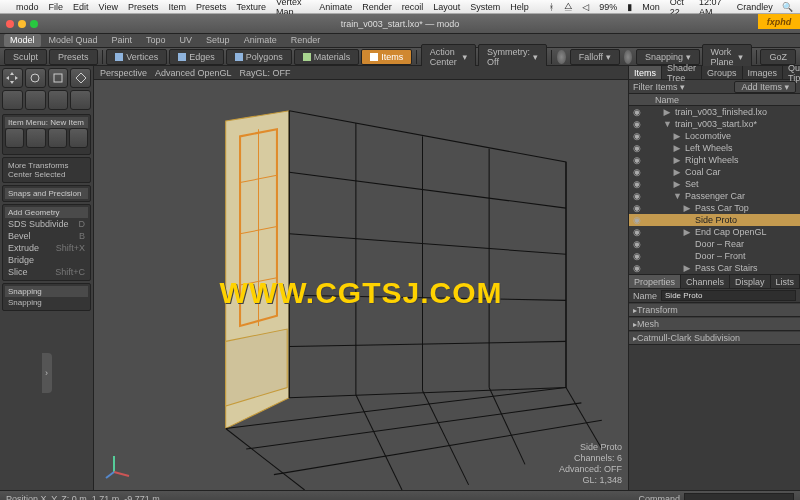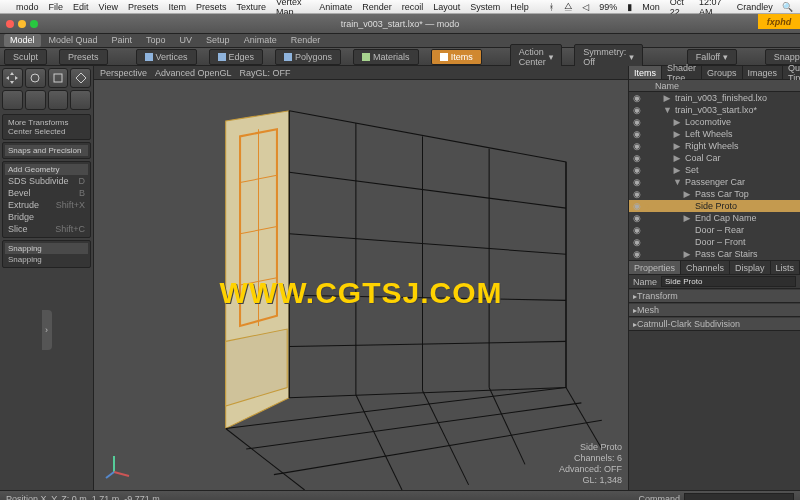--- a/index.html
+++ b/index.html
@@ -8,21 +8,21 @@
 .mac-menubar .spacer{flex:1}
 .mac-menubar span{color:#222}
 .title-row{height:20px;background:linear-gradient(#6b6b6b,#545454);display:flex;align-items:center;justify-content:center;border-bottom:1px solid #222;position:relative}
 .traffic{position:absolute;left:6px;display:flex;gap:4px}
 .traffic div{width:8px;height:8px;border-radius:50%}
 .traffic .r{background:#ff5f57}.traffic .y{background:#ffbd2e}.traffic .g{background:#28c840}
 .title-row .title{color:#ddd;font-size:9px}
 .toolbar-row{height:14px;background:#4a4a4a;display:flex;gap:2px;padding:0 4px;border-bottom:1px solid #222}
 .toolbar-row .tab{padding:1px 6px;border-radius:2px;color:#bbb}
 .toolbar-row .tab.active{background:#6b6b6b;color:#fff}
-.secondary-bar{height:18px;background:linear-gradient(#525252,#404040);display:flex;align-items:center;gap:12px;padding:0 4px;border-bottom:1px solid #222}
+.secondary-bar{height:18px;background:linear-gradient(#525252,#404040);display:flex;align-items:center;gap:2px;padding:0 4px;border-bottom:1px solid #222}
 .secondary-bar .pill{padding:2px 8px;background:#3a3a3a;border:1px solid #222;border-radius:2px;display:flex;align-items:center;gap:3px}
 .secondary-bar .pill.items{background:#d08830;color:#fff}
 .secondary-bar .pill .ico{width:8px;height:8px;background:#888;display:inline-block}
 .secondary-bar .sep{width:1px;height:14px;background:#222;margin:0 2px}
 .secondary-bar .knob{width:14px;height:14px;border-radius:50%;background:radial-gradient(#888,#555);margin:0 2px}
 .main{display:flex;height:calc(500px - 14px - 14px - 14px - 18px - 16px)}
 .left-panel{width:94px;background:#3f3f3f;border-right:1px solid #222;display:flex;flex-direction:column;padding:2px}
 .left-panel .btn-grid{display:grid;grid-template-columns:repeat(4,1fr);gap:2px;margin-bottom:4px}
 .left-panel .btn-grid div{height:20px;background:linear-gradient(#5a5a5a,#444);border:1px solid #222;border-radius:3px;display:flex;align-items:center;justify-content:center}
 .left-panel .section{background:#353535;border:1px solid #222;border-radius:2px;margin-bottom:2px;padding:2px}
@@ -180,20 +180,29 @@
           <svg width="12" height="12">
             <path d="M6 1 L11 6 L6 11 L1 6 Z" fill="none" stroke="#ccc"></path>
           </svg>
         </div>
       <div></div>
       <div></div>
       <div></div>
       <div></div>
     </div>
     <div class="section">
+        <div class="section-hdr">Item Menu: New Item</div>
+      <div class="btn-grid" style="grid-template-columns:repeat(4,1fr)">
+        <div></div>
+          <div></div>
+          <div></div>
+          <div></div>
+      </div>
+    </div>
+    <div class="section">
         <div class="item" style="white-space:pre-line">More Transforms
 Center Selected</div>
       </div>
     <div class="section">
         <div class="section-hdr">Snaps and Precision</div>
       </div>
     <div class="section">
       <div class="section-hdr">Add Geometry</div>
       <div class="item">
           <span>SDS Subdivide</span>
@@ -282,20 +291,25 @@
   </div>
 
   <div class="right-panel">
     <div class="tabrow">
       <div class="on">Items</div>
       <div>Shader Tree</div>
       <div>Groups</div>
       <div>Images</div>
       <div>Quick Tips</div>
     </div>
+    <div class="filter-row">
+      <span><span>Filter Items</span> ▾</span>
+      <div style="flex:1"></div>
+      <span class="add"><span>Add Items</span> ▾</span>
+    </div>
     <div class="tree">
       <div class="head">
           <span style="width:22px"></span>
           <span>Name</span>
         </div>
       <div id="tree-rows">
           <div class="row">
             <span class="eye">◉</span>
             <span class="dot"></span>
             <span style="width:8px"></span>
@@ -363,21 +377,21 @@
             <span class="dot">●</span>
             <span style="width:28px"></span>
             <span class="chev"></span>
             <span class="lab">Side Proto</span>
           </div>
           <div class="row">
             <span class="eye">◉</span>
             <span class="dot"></span>
             <span style="width:28px"></span>
             <span class="chev">▶</span>
-            <span class="lab">End Cap Name</span>
+            <span class="lab">End Cap OpenGL</span>
           </div>
           <div class="row">
             <span class="eye">◉</span>
             <span class="dot"></span>
             <span style="width:28px"></span>
             <span class="chev"></span>
             <span class="lab">Door – Rear</span>
           </div>
           <div class="row">
             <span class="eye">◉</span>

